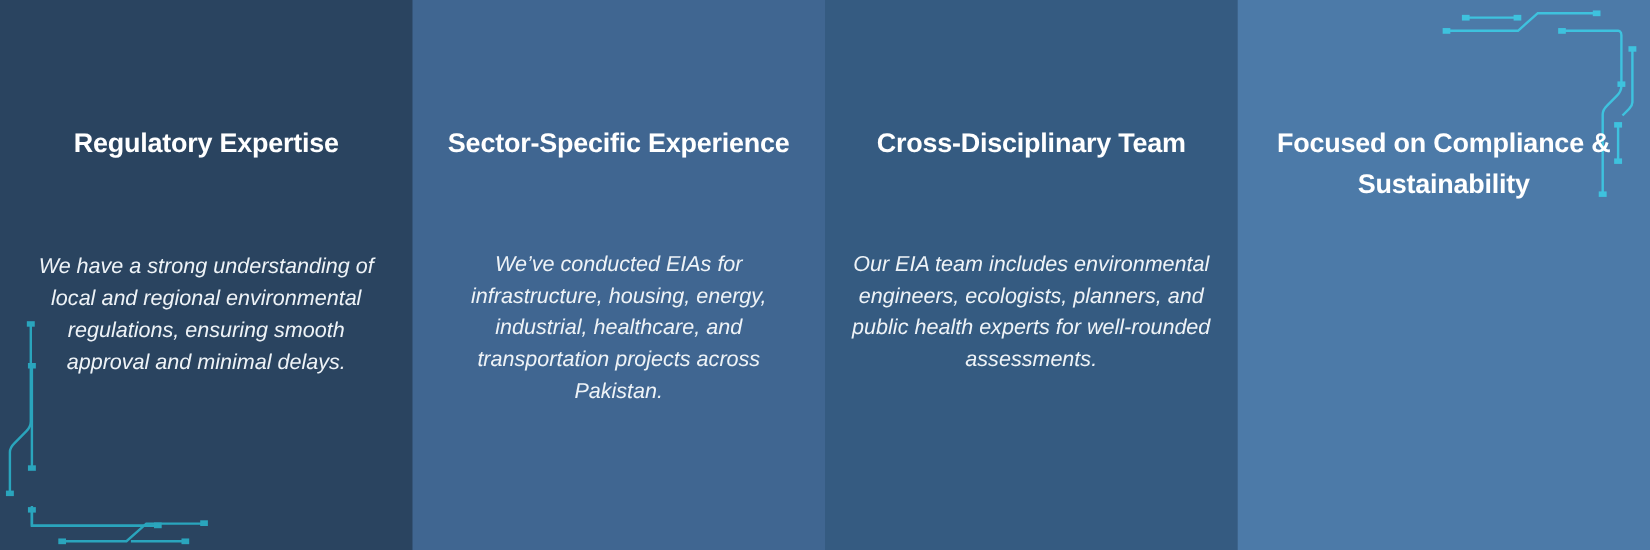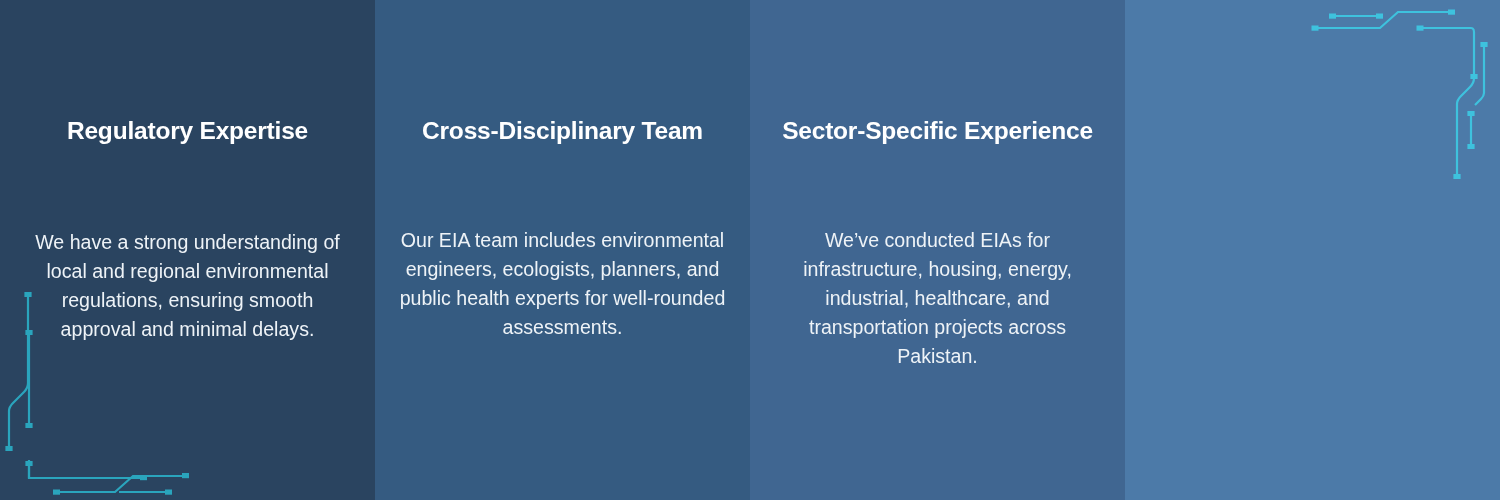--- a/index.html
+++ b/index.html
@@ -56,20 +56,21 @@
     font-size: 19.6px;
     font-weight: 400;
     line-height: 29px;
     margin: 0;
     padding: 0 8px;
     position: absolute;
     top: 228px;
     left: 0;
     right: 0;
     text-align: center;
+    font-style: italic;
   }
   
   .panel.two-line .panel-body {
     top: 226px;
   }
   .circuit {
     position: absolute;
     z-index: 1;
     pointer-events: none;
   }
@@ -113,31 +114,31 @@
         <rect x="53" y="209.5" width="7" height="5.2"></rect>
         <rect x="165" y="209.5" width="7" height="5.2"></rect>
       </g>
     </svg>
     <div class="panel-inner">
       <h3 class="panel-title">Regulatory Expertise</h3>
       <p class="panel-body">We have a strong understanding of local and regional environmental regulations, ensuring smooth approval and minimal delays.</p>
     </div>
   </div>
 
+  <div class="panel two-line" id="panel-2" style="background: rgb(64, 102, 145);">
+    <div class="panel-inner">
+      <h3 class="panel-title">Sector-Specific Experience</h3>
+      <p class="panel-body">We’ve conducted EIAs for infrastructure, housing, energy, industrial, healthcare, and transportation projects across Pakistan.</p>
+    </div>
+  </div>
+
   <div class="panel two-line" id="panel-1" style="background: rgb(53, 91, 129);">
     <div class="panel-inner">
       <h3 class="panel-title">Cross-Disciplinary Team</h3>
       <p class="panel-body">Our EIA team includes environmental engineers, ecologists, planners, and public health experts for well-rounded assessments.</p>
-    </div>
-  </div>
-
-  <div class="panel two-line" id="panel-2" style="background: rgb(64, 102, 145);">
-    <div class="panel-inner">
-      <h3 class="panel-title">Sector-Specific Experience</h3>
-      <p class="panel-body">We’ve conducted EIAs for infrastructure, housing, energy, industrial, healthcare, and transportation projects across Pakistan.</p>
     </div>
   </div>
 
   <div class="panel two-line" id="panel-3" style="background: rgb(76, 122, 168);">
     <svg class="circuit circuit-top-right" viewBox="0 0 225 200" width="225" height="200" xmlns="http://www.w3.org/2000/svg">
       <g fill="none" stroke="#3ec2de" stroke-width="2.2" stroke-linecap="butt">
         <path d="M57 16 L104 16"></path>
         <path d="M40 28 L105 28 L123 12 L177 12"></path>
         <path d="M145 28 L196 28 L196 28 C196 28 199 28 199 32 L199 78 C199 78 199 83 195 87 L186 96 C182 100 182 104 182 104 L182 178"></path>
         <path d="M209 44 L209 93 C209 93 209 96 206 99 L200 105"></path>
@@ -150,16 +151,17 @@
         <rect x="173" y="9.5" width="7" height="5.2"></rect>
         <rect x="141.5" y="25.5" width="7" height="5.2"></rect>
         <rect x="195.4" y="74" width="7.2" height="5"></rect>
         <rect x="178.4" y="174" width="7.2" height="5"></rect>
         <rect x="205.4" y="42" width="7.2" height="5"></rect>
         <rect x="192.4" y="111" width="7.2" height="5"></rect>
         <rect x="192.4" y="144" width="7.2" height="5"></rect>
       </g>
     </svg>
     <div class="panel-inner">
+      <h3 class="panel-title">Focused on Compliance &amp; Sustainability</h3>
     </div>
   </div>
 
 </div>
 
 </body></html>

